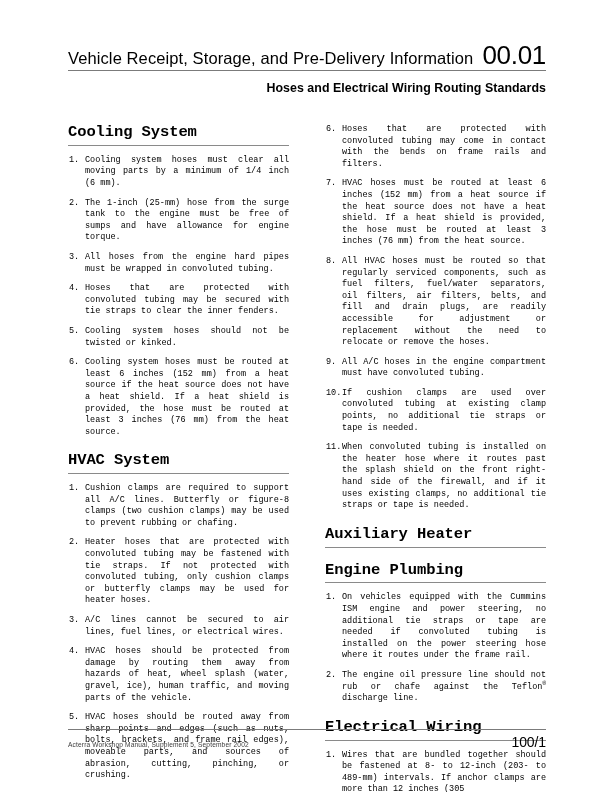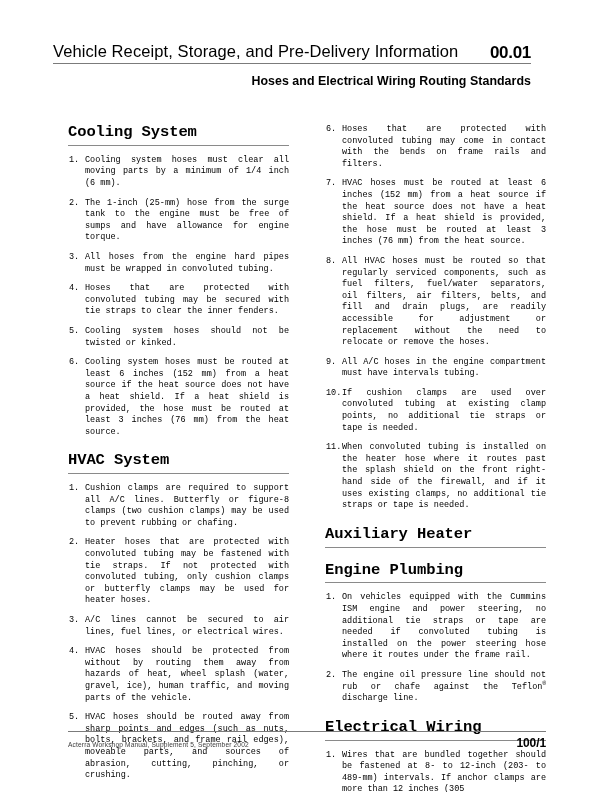--- a/index.html
+++ b/index.html
@@ -20,40 +20,40 @@
     left: 0; top: 0;
     width: 612px;
     height: 792px;
     box-sizing: border-box;
     padding: 0;
   }
 
   
   .header {
     position: absolute;
-    left: 53px;
+    left: 68px;
     top: 42px;
     width: 478px;
   }
   .header-top {
     display: flex;
     align-items: flex-end;
     justify-content: space-between;
     padding-bottom: 2px;
   }
   .doc-title {
     font-size: 16.5px;
     font-weight: 400;
     letter-spacing: 0.1px;
     line-height: 1.1;
     white-space: nowrap;
   }
   .doc-number {
-    font-size: 17px;
-    font-weight: bold;
+    font-size: 26px;
+    font-weight: normal;
     letter-spacing: -0.3px;
     line-height: 1;
     margin-bottom: -1px;
   }
   .header-rule {
     border-bottom: 1.4px solid #7b7b7b;
     width: 100%;
     margin-top: 1px;
   }
   .subtitle {
@@ -160,22 +160,22 @@
     display: flex;
     align-items: baseline;
     justify-content: space-between;
   }
   .footer-text {
     font-size: 6.6px;
     color: #3d3d3d;
     letter-spacing: 0.15px;
   }
   .footer-page {
-    font-size: 12px;
-    font-weight: bold;
+    font-size: 14px;
+    font-weight: normal;
     letter-spacing: -0.1px;
   }
 </style>
 </head>
 <body>
 
 <div class="page">
 
   <div class="header">
     <div class="header-top">
@@ -232,21 +232,21 @@
           <li>
             <span class="li-num">2.</span>
             <span class="li-text">Heater hoses that are protected with convoluted tubing may be fastened with tie straps. If not protected with convoluted tubing, only cushion clamps or butterfly clamps may be used for heater hoses.</span>
           </li>
           <li>
             <span class="li-num">3.</span>
             <span class="li-text">A/C lines cannot be secured to air lines, fuel lines, or electrical wires.</span>
           </li>
           <li>
             <span class="li-num">4.</span>
-            <span class="li-text">HVAC hoses should be protected from without by routing them away from hazards of heat, wheel splash (water, gravel, ice), human traffic, and moving parts of the vehicle.</span>
+            <span class="li-text">HVAC hoses should be protected from damage by routing them away from hazards of heat, wheel splash (water, gravel, ice), human traffic, and moving parts of the vehicle.</span>
           </li>
           <li>
             <span class="li-num">5.</span>
             <span class="li-text">HVAC hoses should be routed away from sharp points and edges (such as nuts, bolts, brackets, and frame rail edges), moveable parts, and sources of abrasion, cutting, pinching, or crushing.</span>
           </li>
         </ol>
         <p class="note">NOTE: If hoses are covered with convoluted tubing, they may touch any of the above.</p>
       </div>
 
     </div>
@@ -261,21 +261,21 @@
         <li>
           <span class="li-num">7.</span>
           <span class="li-text">HVAC hoses must be routed at least 6 inches (152 mm) from a heat source if the heat source does not have a heat shield. If a heat shield is provided, the hose must be routed at least 3 inches (76 mm) from the heat source.</span>
         </li>
         <li>
           <span class="li-num">8.</span>
           <span class="li-text">All HVAC hoses must be routed so that regularly serviced components, such as fuel filters, fuel/water separators, oil filters, air filters, belts, and fill and drain plugs, are readily accessible for adjustment or replacement without the need to relocate or remove the hoses.</span>
         </li>
         <li>
           <span class="li-num">9.</span>
-          <span class="li-text">All A/C hoses in the engine compartment must have intervals tubing.</span>
+          <span class="li-text">All A/C hoses in the engine compartment must have convoluted tubing.</span>
         </li>
         <li>
           <span class="li-num">10.</span>
           <span class="li-text">If cushion clamps are used over convoluted tubing at existing clamp points, no additional tie straps or tape is needed.</span>
         </li>
         <li>
           <span class="li-num">11.</span>
           <span class="li-text">When convoluted tubing is installed on the heater hose where it routes past the splash shield on the front right-hand side of the firewall, and if it uses existing clamps, no additional tie straps or tape is needed.</span>
         </li>
       </ol>

